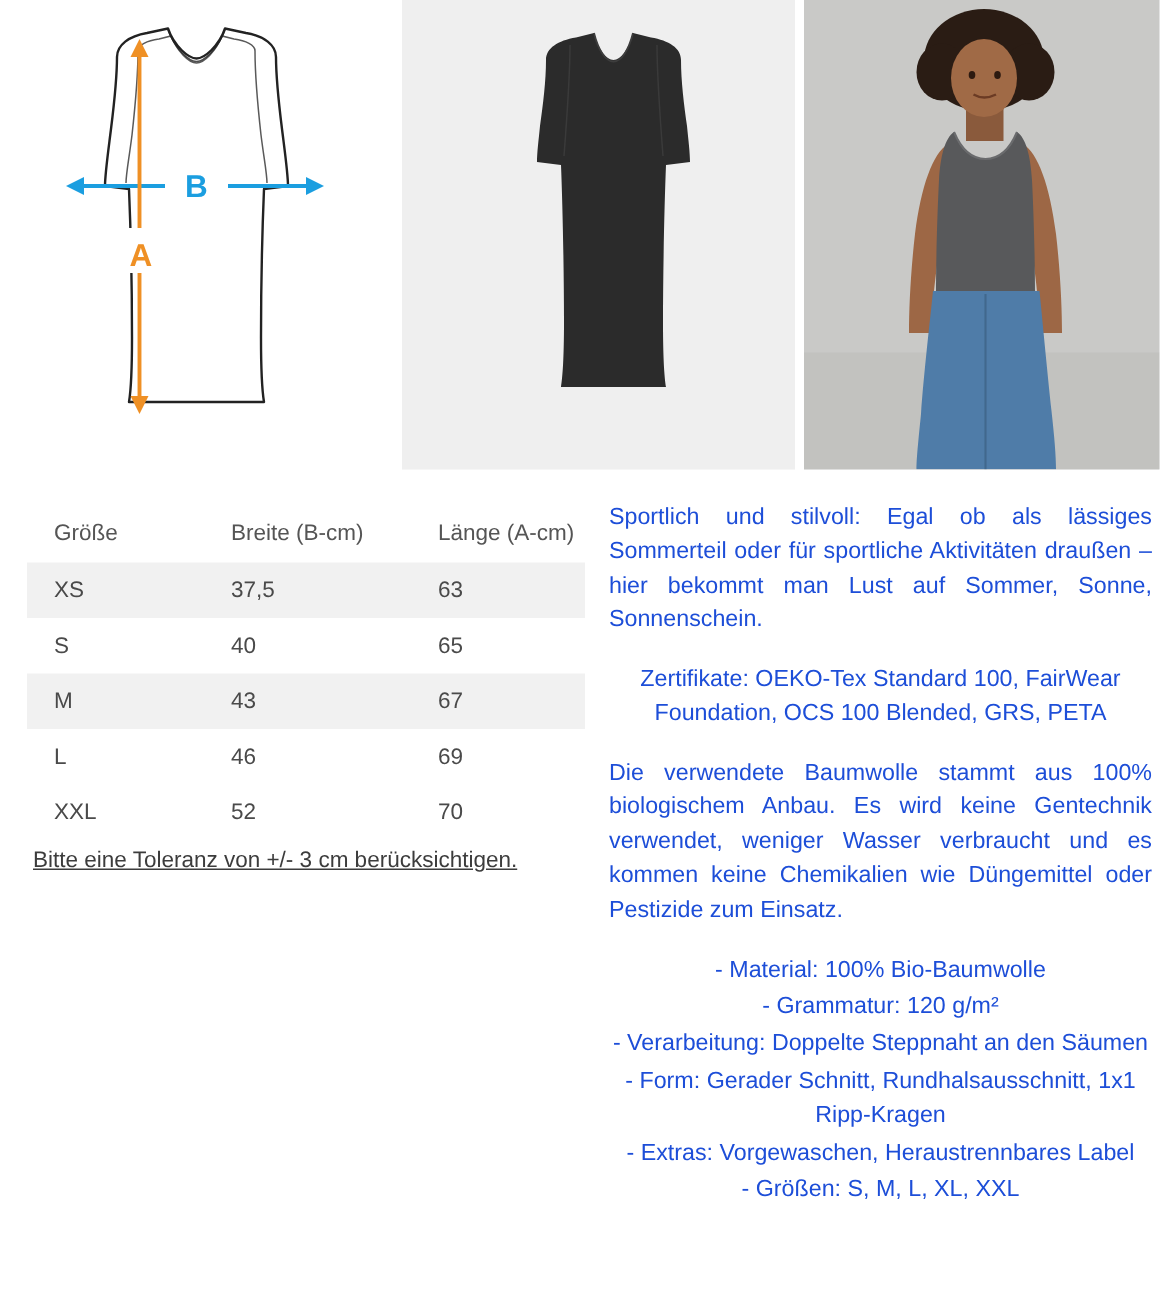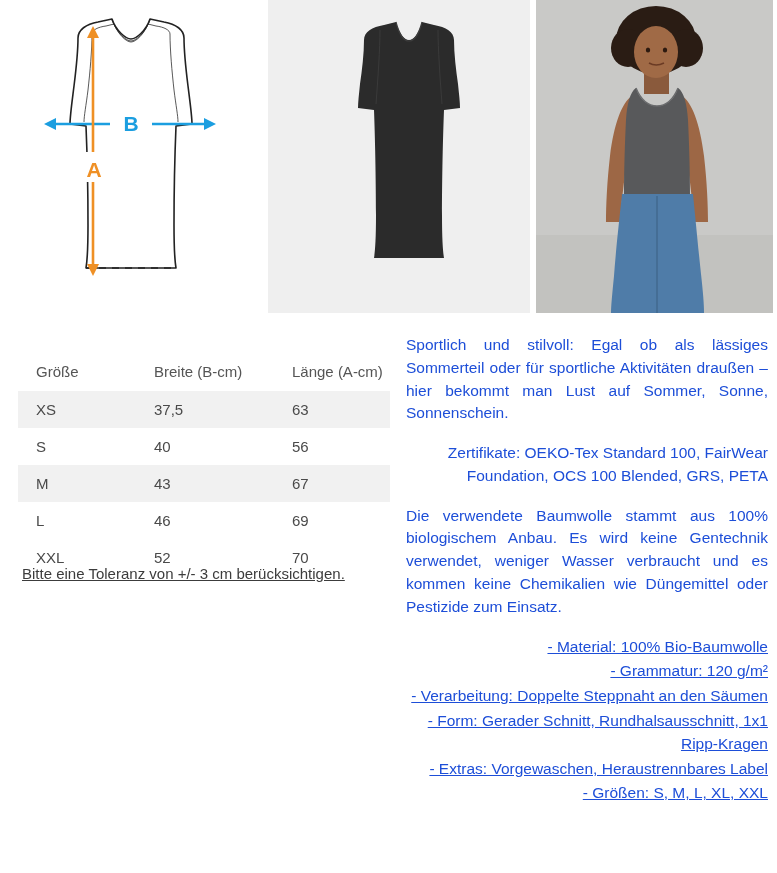--- a/index.html
+++ b/index.html
@@ -44,21 +44,21 @@
   .img-model {
     width: 237px;
     height: 313px;
     background: #cfcfcf;
   }
 
   
   .table-wrap {
     position: absolute;
     left: 18px;
-    top: 352px;
+    top: 336px;
     width: 372px;
   }
   table.size-table {
     border-collapse: collapse;
     width: 372px;
     font-size: 15px;
     color: #4a4a4a;
   }
   table.size-table th {
     text-align: left;
@@ -102,31 +102,30 @@
     width: 362px;
     font-size: 15.5px;
     line-height: 1.47;
     color: #1d4ed8;
   }
   .desc p {
     margin: 0 0 17px 0;
     text-align: justify;
   }
   .desc p.cert {
-    text-align: right;
+    text-align: center;
   }
   .desc ul {
     list-style: none;
     margin: 0;
     padding: 0;
   }
   .desc ul li {
     margin-bottom: 2px;
-    text-align: right;
-    text-decoration: underline;
+    text-align: center;
   }
   .desc ul li .li-inner {
     display: block;
   }
 
   
   .lbl-a { fill: #ef9025; font-size: 21px; font-weight: bold; font-family: "Liberation Sans", sans-serif; }
   .lbl-b { fill: #1b9ee0; font-size: 21px; font-weight: bold; font-family: "Liberation Sans", sans-serif; }
 </style>
 </head>
@@ -230,21 +229,21 @@
       </thead>
       <tbody>
         <tr class="odd">
           <td>XS</td>
           <td>37,5</td>
           <td>63</td>
         </tr>
         <tr class="even">
           <td>S</td>
           <td>40</td>
-          <td>56</td>
+          <td>65</td>
         </tr>
         <tr class="odd">
           <td>M</td>
           <td>43</td>
           <td>67</td>
         </tr>
         <tr class="even">
           <td>L</td>
           <td>46</td>
           <td>69</td>

